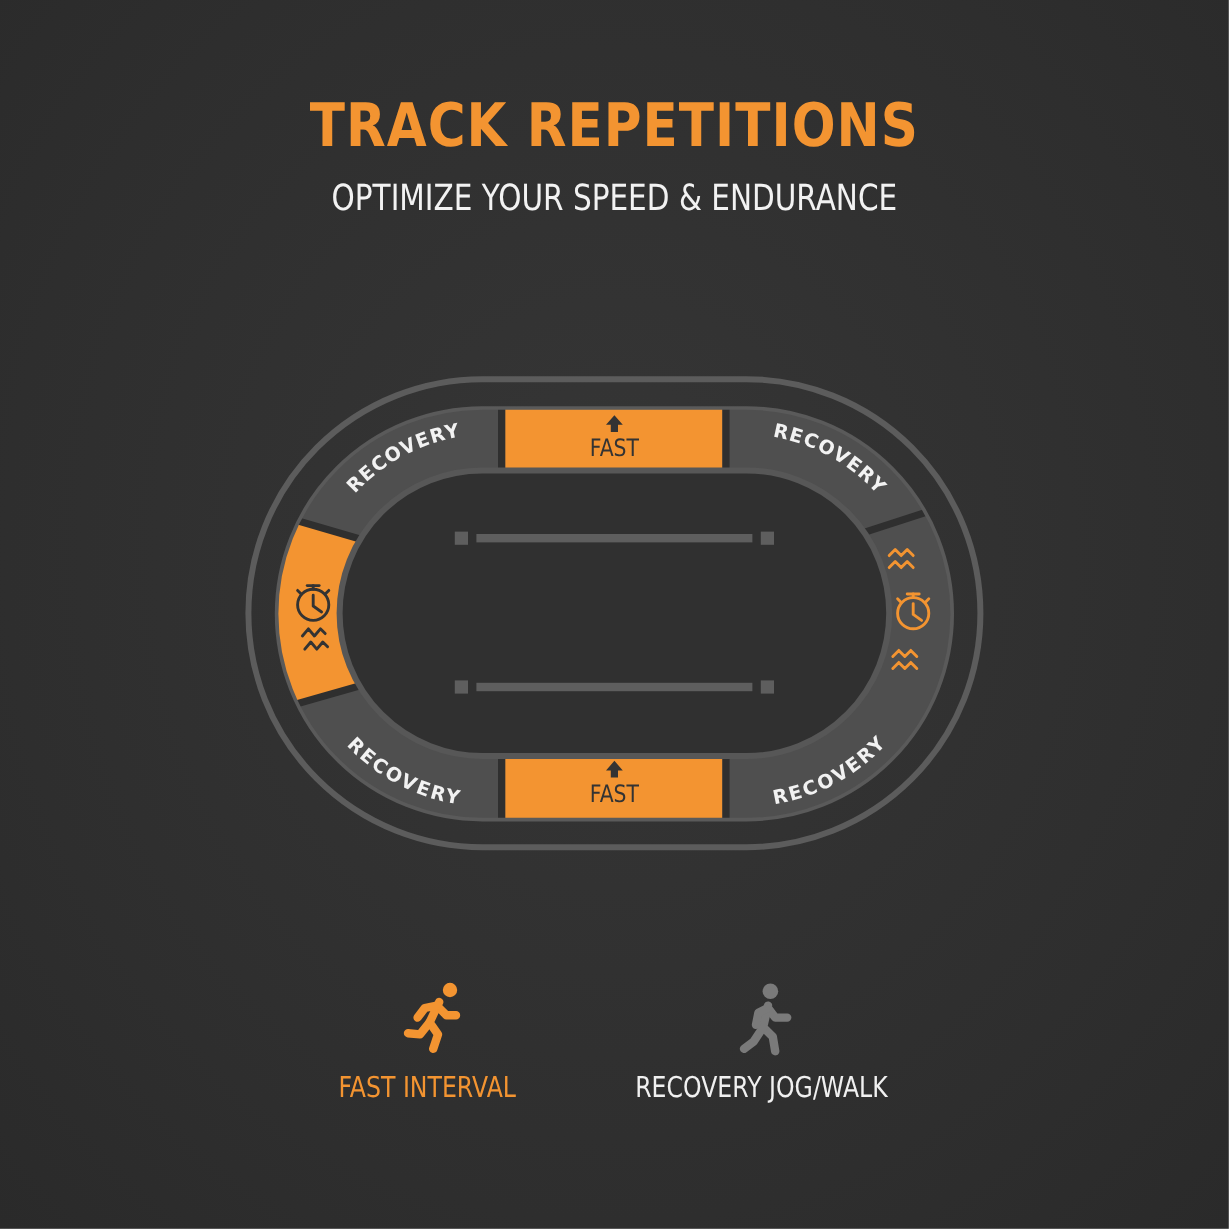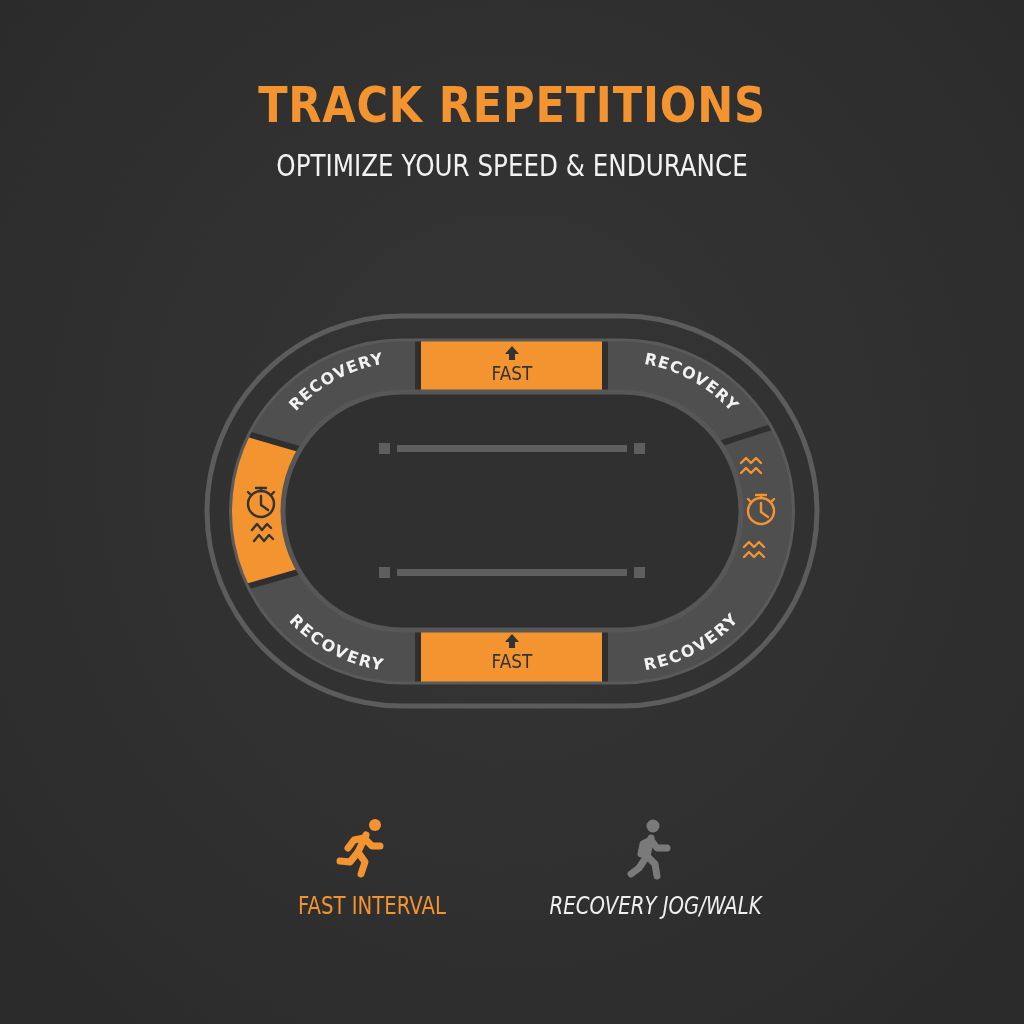--- a/index.html
+++ b/index.html
@@ -19,28 +19,28 @@
     }
     .subtitle {
       position: absolute; left: 0; width: 1024px; top: 148px;
       text-align: center; color: #f2f2f2;
       font-family: "DejaVu Sans", sans-serif;
       font-size: 30px; font-weight: normal;
       transform: scaleX(0.82); transform-origin: center;
       margin: 0;
     }
     svg.track { position: absolute; left: 0; top: 0; }
-    .legend-item { position: absolute; text-align: right; }
+    .legend-item { position: absolute; text-align: left; }
     .legend-label {
       font-family: "DejaVu Sans", sans-serif; font-size: 24px;
       transform: scaleX(0.82); white-space: nowrap;
     }
     .legend-fast { left: 264px; top: 818px; width: 200px; }
     .legend-fast .legend-label { color: #f39431; }
-    .legend-rec { left: 516px; top: 818px; width: 270px; font-style: italic; }
+    .legend-rec { left: 505px; top: 818px; width: 270px; }
     .legend-rec .legend-label { color: #f0f0f0; }
     .legend-icon { display: block; margin: 0 auto 12px; }
   </style>
 </head>
 <body>
 
 <h1 class="title">TRACK REPETITIONS</h1>
 <h2 class="subtitle">OPTIMIZE YOUR SPEED &amp; ENDURANCE</h2>
 
 <svg class="track" width="1024" height="1024" viewBox="0 0 1024 1024">

